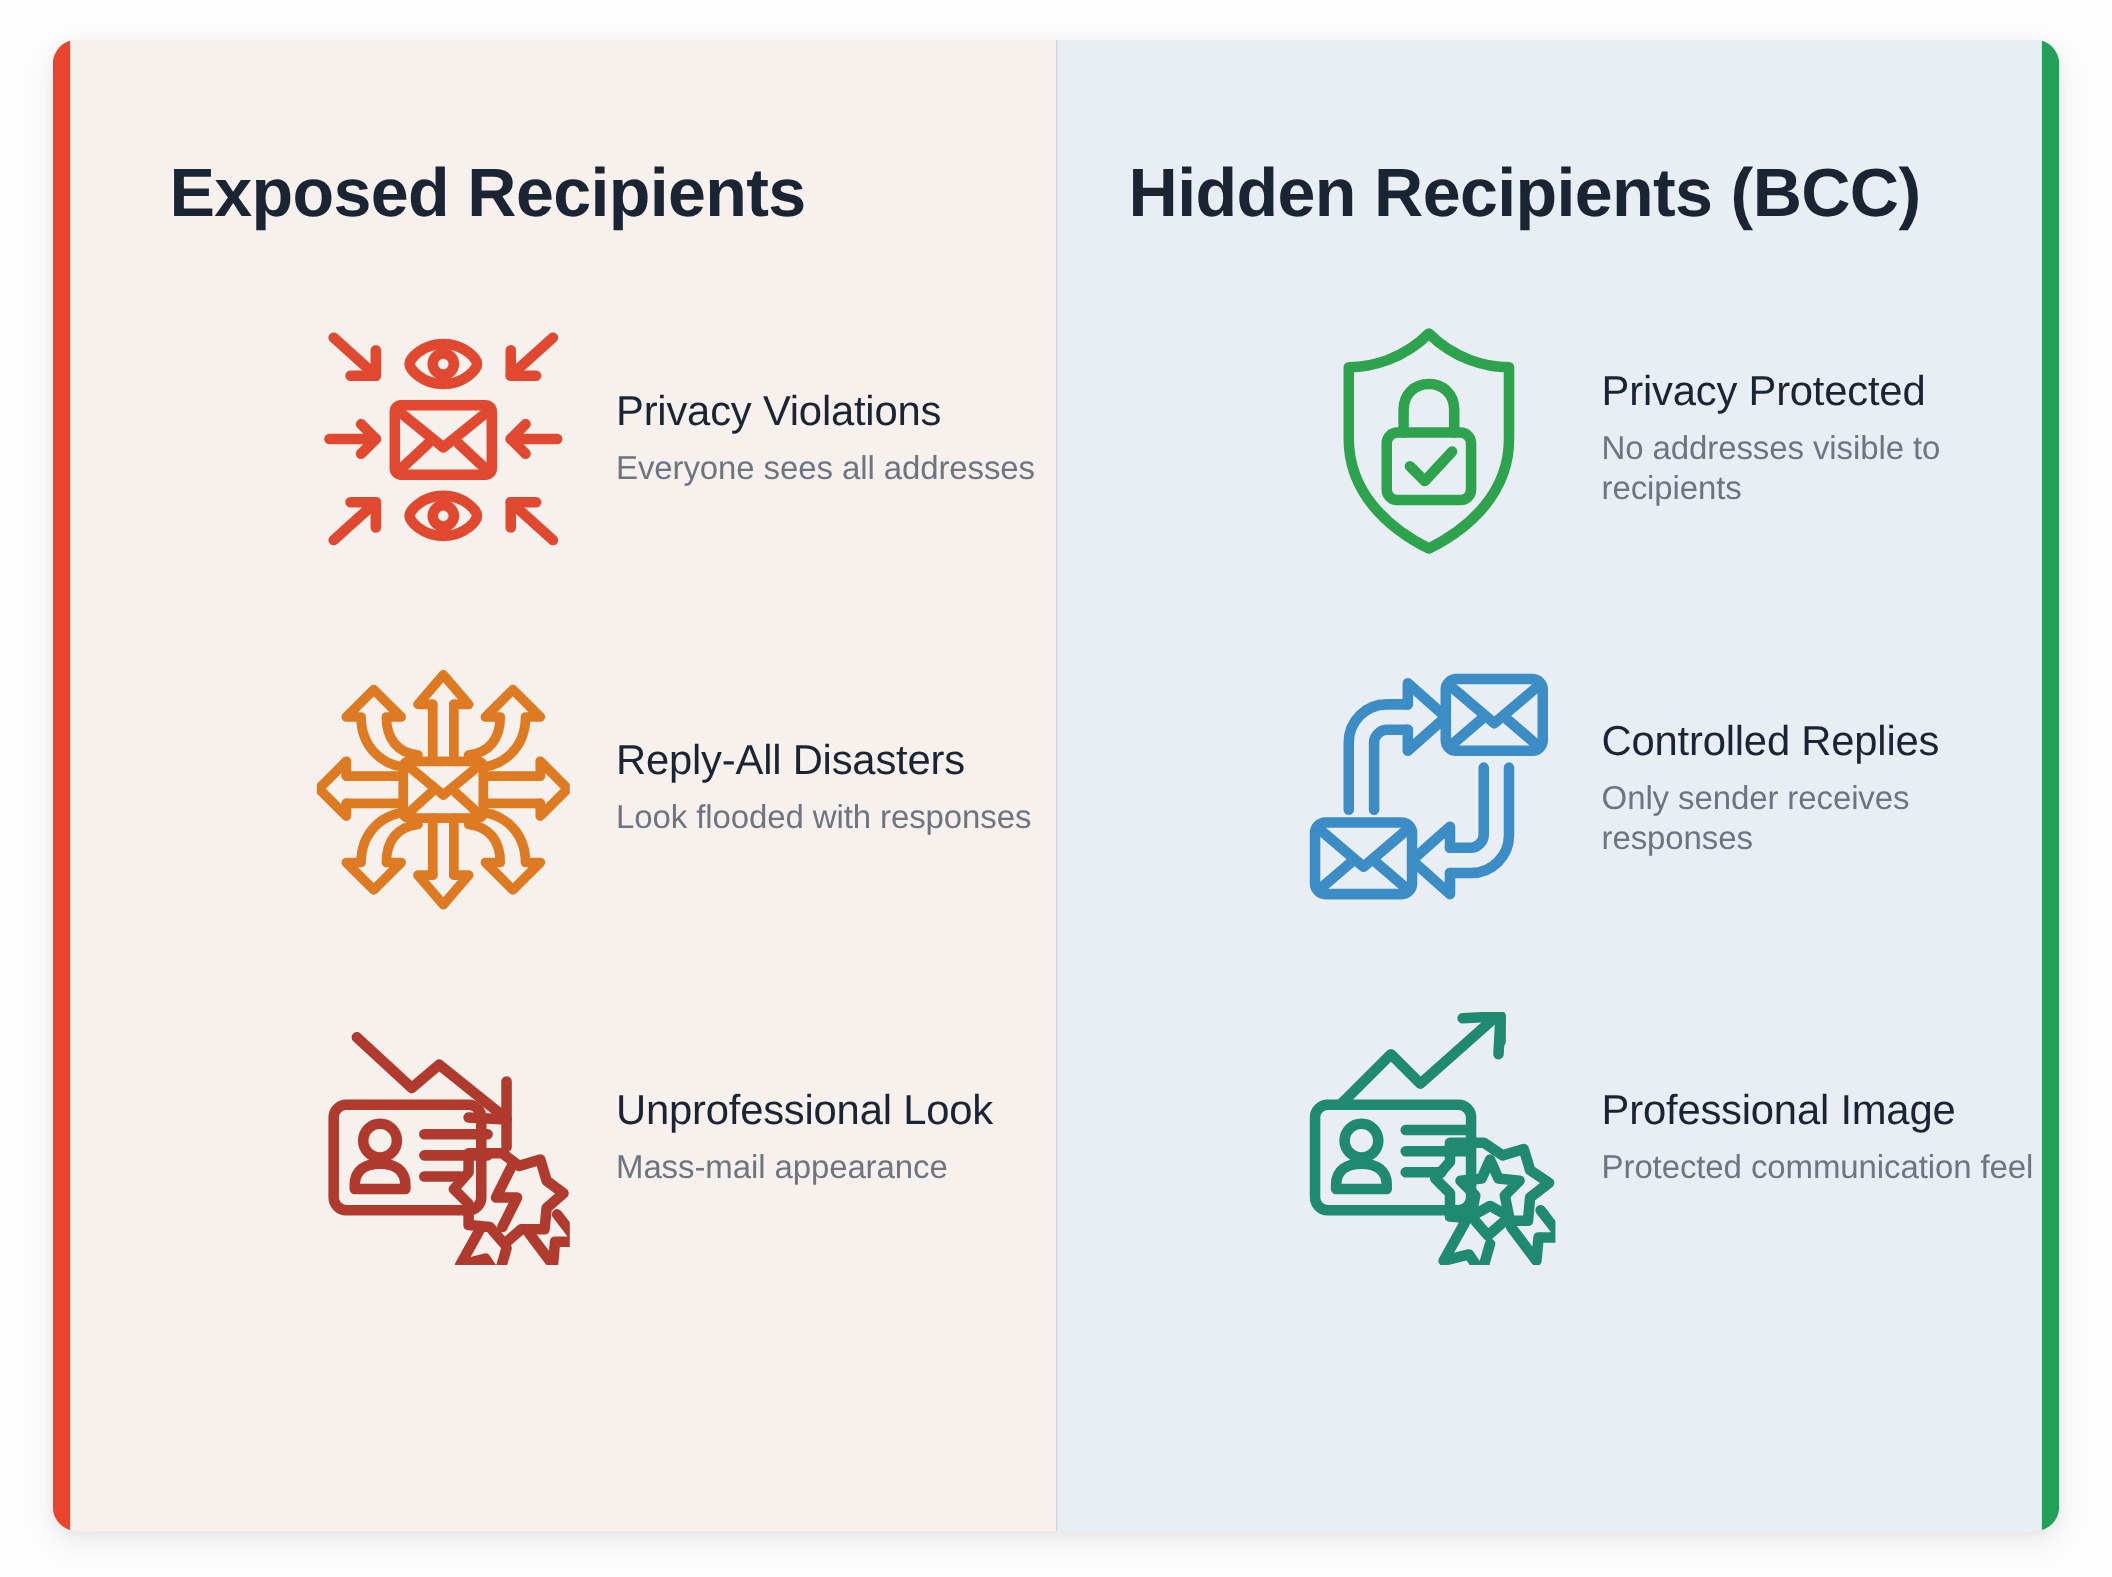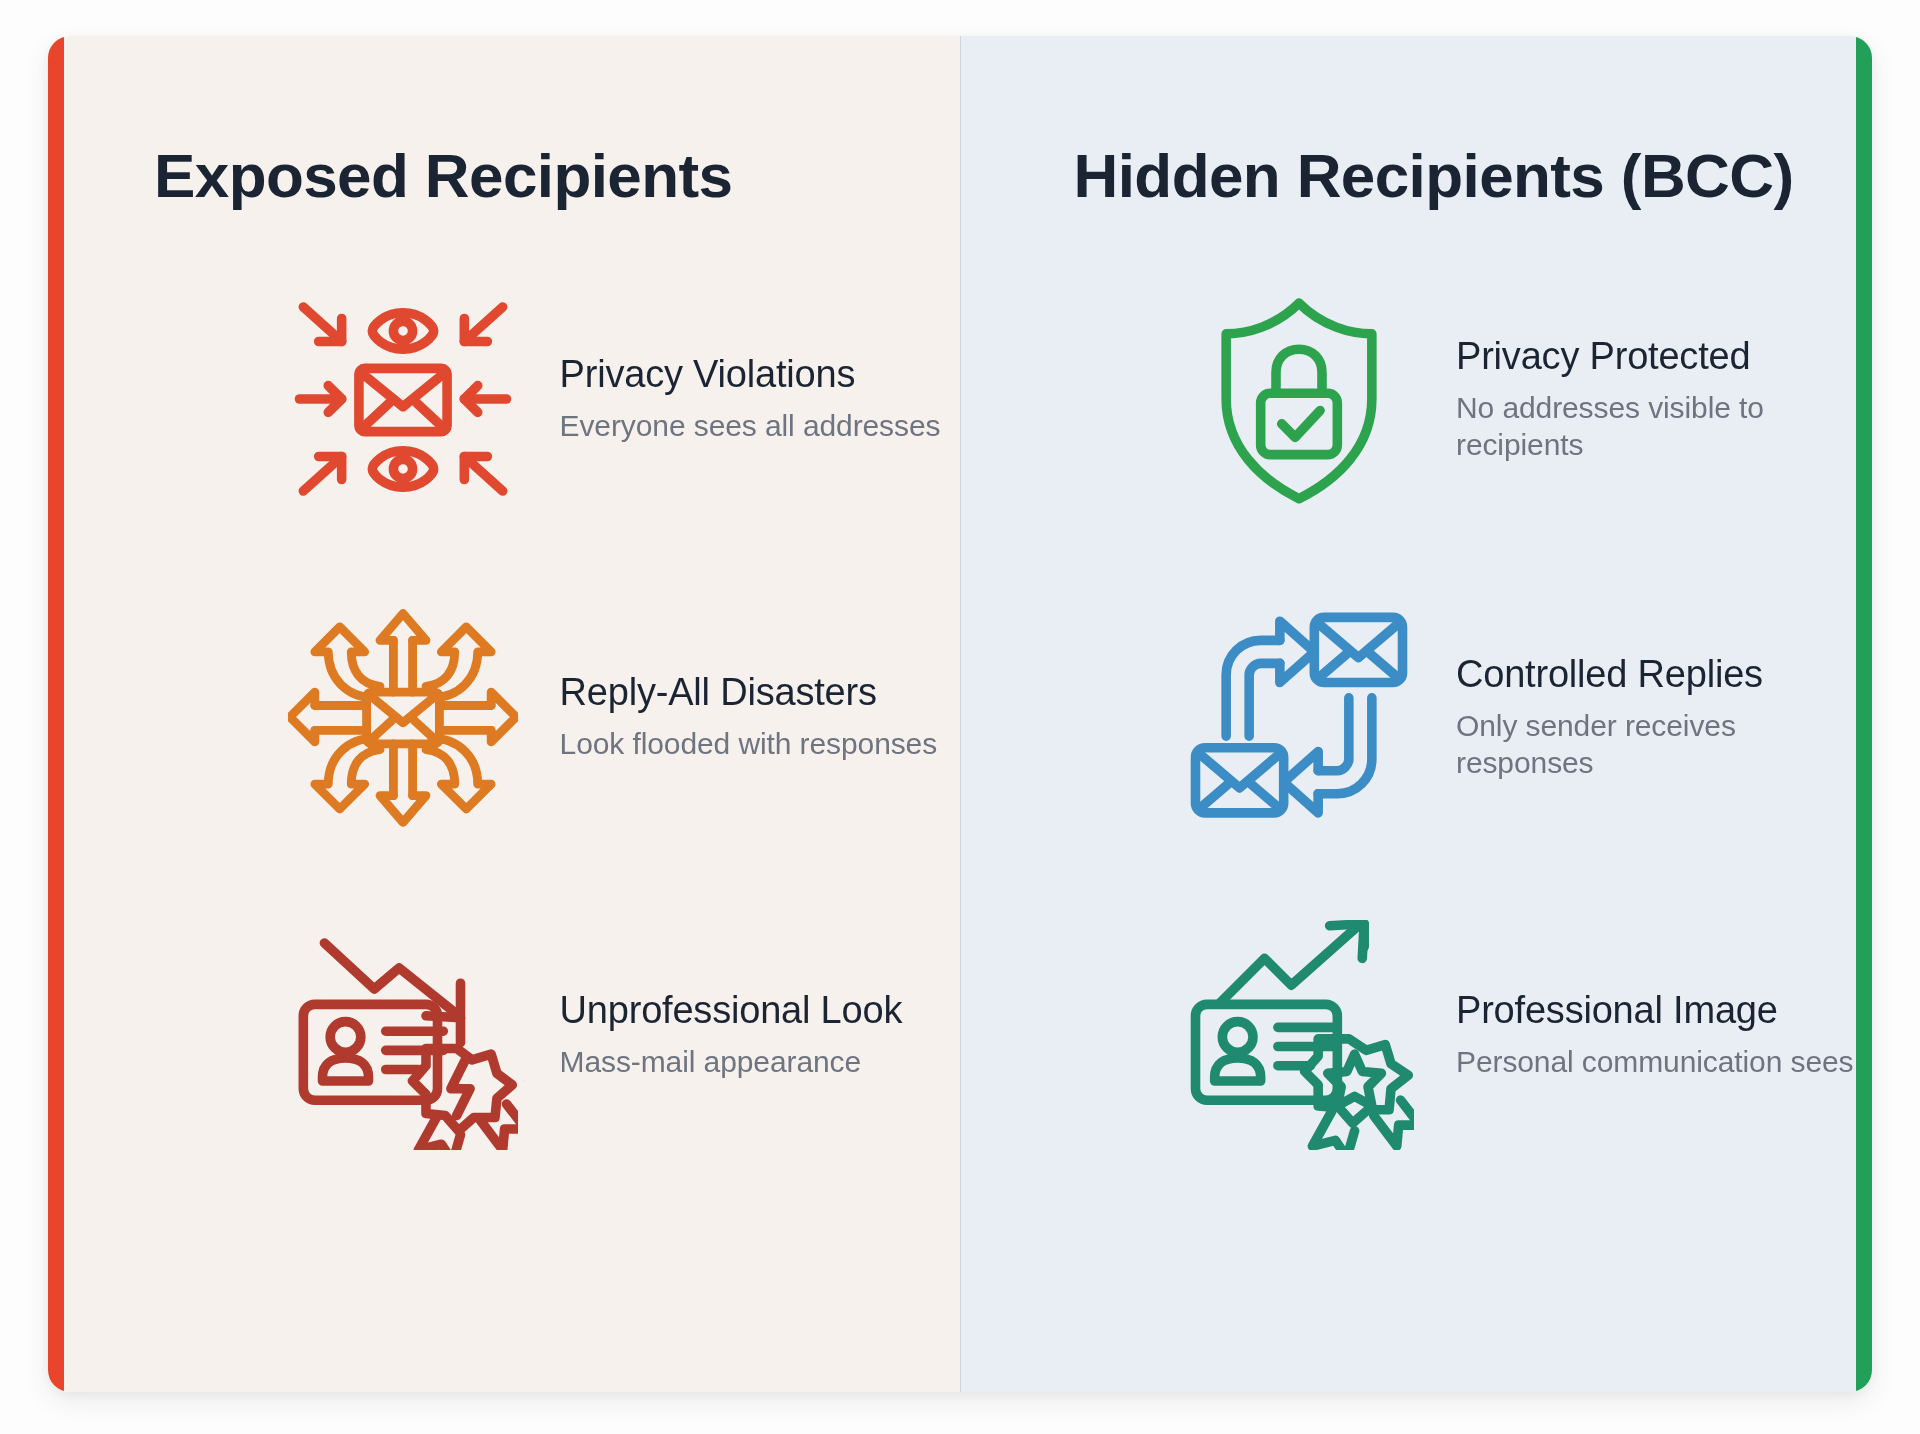--- a/index.html
+++ b/index.html
@@ -41,21 +41,21 @@
   .accent-left  { background: #E8452C; }
   .accent-right { background: #22A05A; }
 
   .panel {
     position: relative;
     flex: 1 1 50%;
     height: 100%;
     padding: 106px 0 0 0;
   }
   .panel-left  { background: #F6F1EC; }
-  .panel-right { background: #E9EEF4; padding-left: 48px; }
+  .panel-right { background: #E9EEF4; }
 
   .panel-right::before {
     content: "";
     position: absolute;
     left: 0; top: 0; bottom: 0;
     width: 1px;
     background: rgba(150,155,165,0.30);
   }
 
   .panel-title {
@@ -274,21 +274,21 @@
               <path d="M76 3 L94 2 L93 20"></path>
               <path d="M94 2 L94 14"></path>
               <path d="M86 62 L95 68 L105 65 L108 75 L117 81 L108 88 L107 99 L96 99 L88 106 L81 98 L70 97 L70 86 L63 79 L70 71 L70 62 Z"></path>
               <path d="M89 70 L93 79 L103 80 L96 87 L98 97 L89 92 L80 97 L82 87 L75 80 L85 79 Z"></path>
               <path d="M77 100 L67 118 L79 115 L85 124 L89 110"></path>
               <path d="M99 102 L111 118 L112 107 L123 107 L113 94"></path>
             </svg>
           </div>
           <div class="feature-text">
             <div class="feature-title">Professional Image</div>
-            <div class="feature-desc">Personal communication sees</div>
+            <div class="feature-desc">Protected communication feel</div>
           </div>
         </div>
 
       </div>
     </section>
 
     <div class="accent-bar accent-right"></div>
 
   </div>
 </div>

